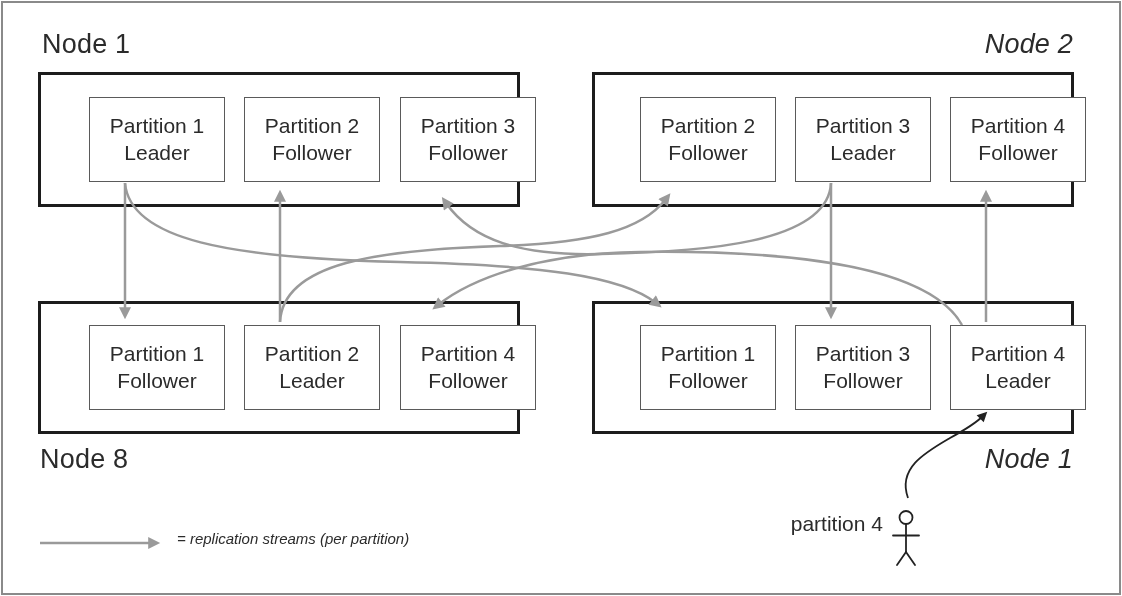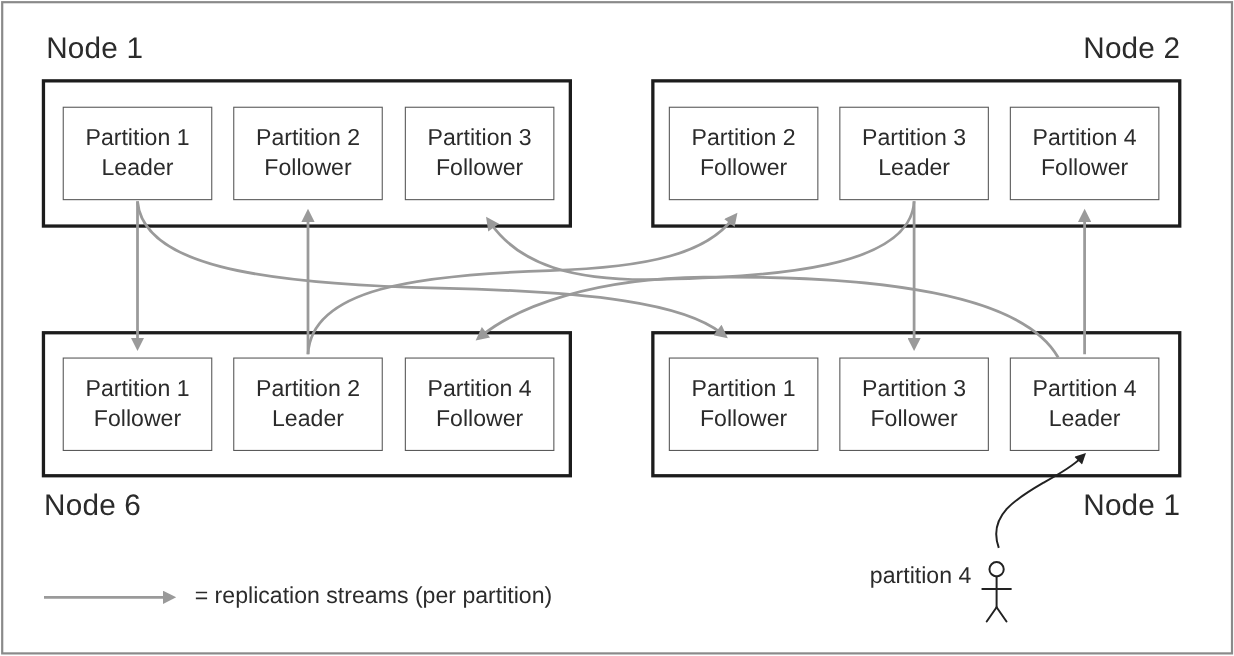--- a/index.html
+++ b/index.html
@@ -1,38 +1,38 @@
 <!DOCTYPE html>
 <html><head>
 <meta charset="utf-8">
 <style>
   html,body{margin:0;padding:0;background:#fff;}
   body{width:1122px;height:596px;position:relative;overflow:hidden;
        font-family:"Liberation Sans","DejaVu Sans",sans-serif;color:#2b2b2b;}
   .frame{position:absolute;left:1px;top:1px;width:1116px;height:590px;
          border:2px solid #8a8a8a;background:#fff;}
   .node-label{position:absolute;font-size:27px;letter-spacing:0.2px;white-space:nowrap;}
-  .nl-right{text-align:right;}
+  .nl-right{text-align:right;font-style:italic;}
   .node-box{position:absolute;border:3px solid #1c1c1c;background:transparent;}
   .part{position:absolute;width:136px;height:85px;border:1.5px solid #5a5a5a;
         display:flex;flex-direction:column;align-items:center;justify-content:center;
-        font-size:21px;line-height:1.28;text-align:center;background:#fff;box-sizing:border-box;}
-  .legend-text{position:absolute;left:177px;top:530px;font-size:21px;white-space:nowrap;}
+        font-size:21px;line-height:1.28;text-align:center;background:#fff;box-sizing:border-box;margin-left:32px;}
+  .legend-text{position:absolute;left:177px;top:530px;font-size:15px;white-space:nowrap;font-style:italic;}
   .annotation{position:absolute;left:735px;top:510px;width:148px;text-align:right;
               font-size:21px;line-height:1.38;white-space:nowrap;}
   svg.overlay{position:absolute;left:0;top:0;pointer-events:none;}
 </style>
 </head>
 <body>
 
 <div class="frame"></div>
 
 <div class="node-label" style="left:42px;top:29px;">Node 1</div>
 <div class="node-label nl-right" style="right:49px;top:29px;">Node 2</div>
-<div class="node-label" style="left:40px;top:444px;">Node 6</div>
+<div class="node-label" style="left:40px;top:444px;">Node 8</div>
 <div class="node-label nl-right" style="right:49px;top:444px;">Node 1</div>
 
 <div class="node-box" style="left:38px;top:72px;width:476px;height:129px;"></div>
 <div class="node-box" style="left:592px;top:72px;width:476px;height:129px;"></div>
 <div class="node-box" style="left:38px;top:301px;width:476px;height:127px;"></div>
 <div class="node-box" style="left:592px;top:301px;width:476px;height:127px;"></div>
 
 <div class="part" style="left:57px;top:97px;">
   <div>Partition 1</div>
   <div>Leader</div>

